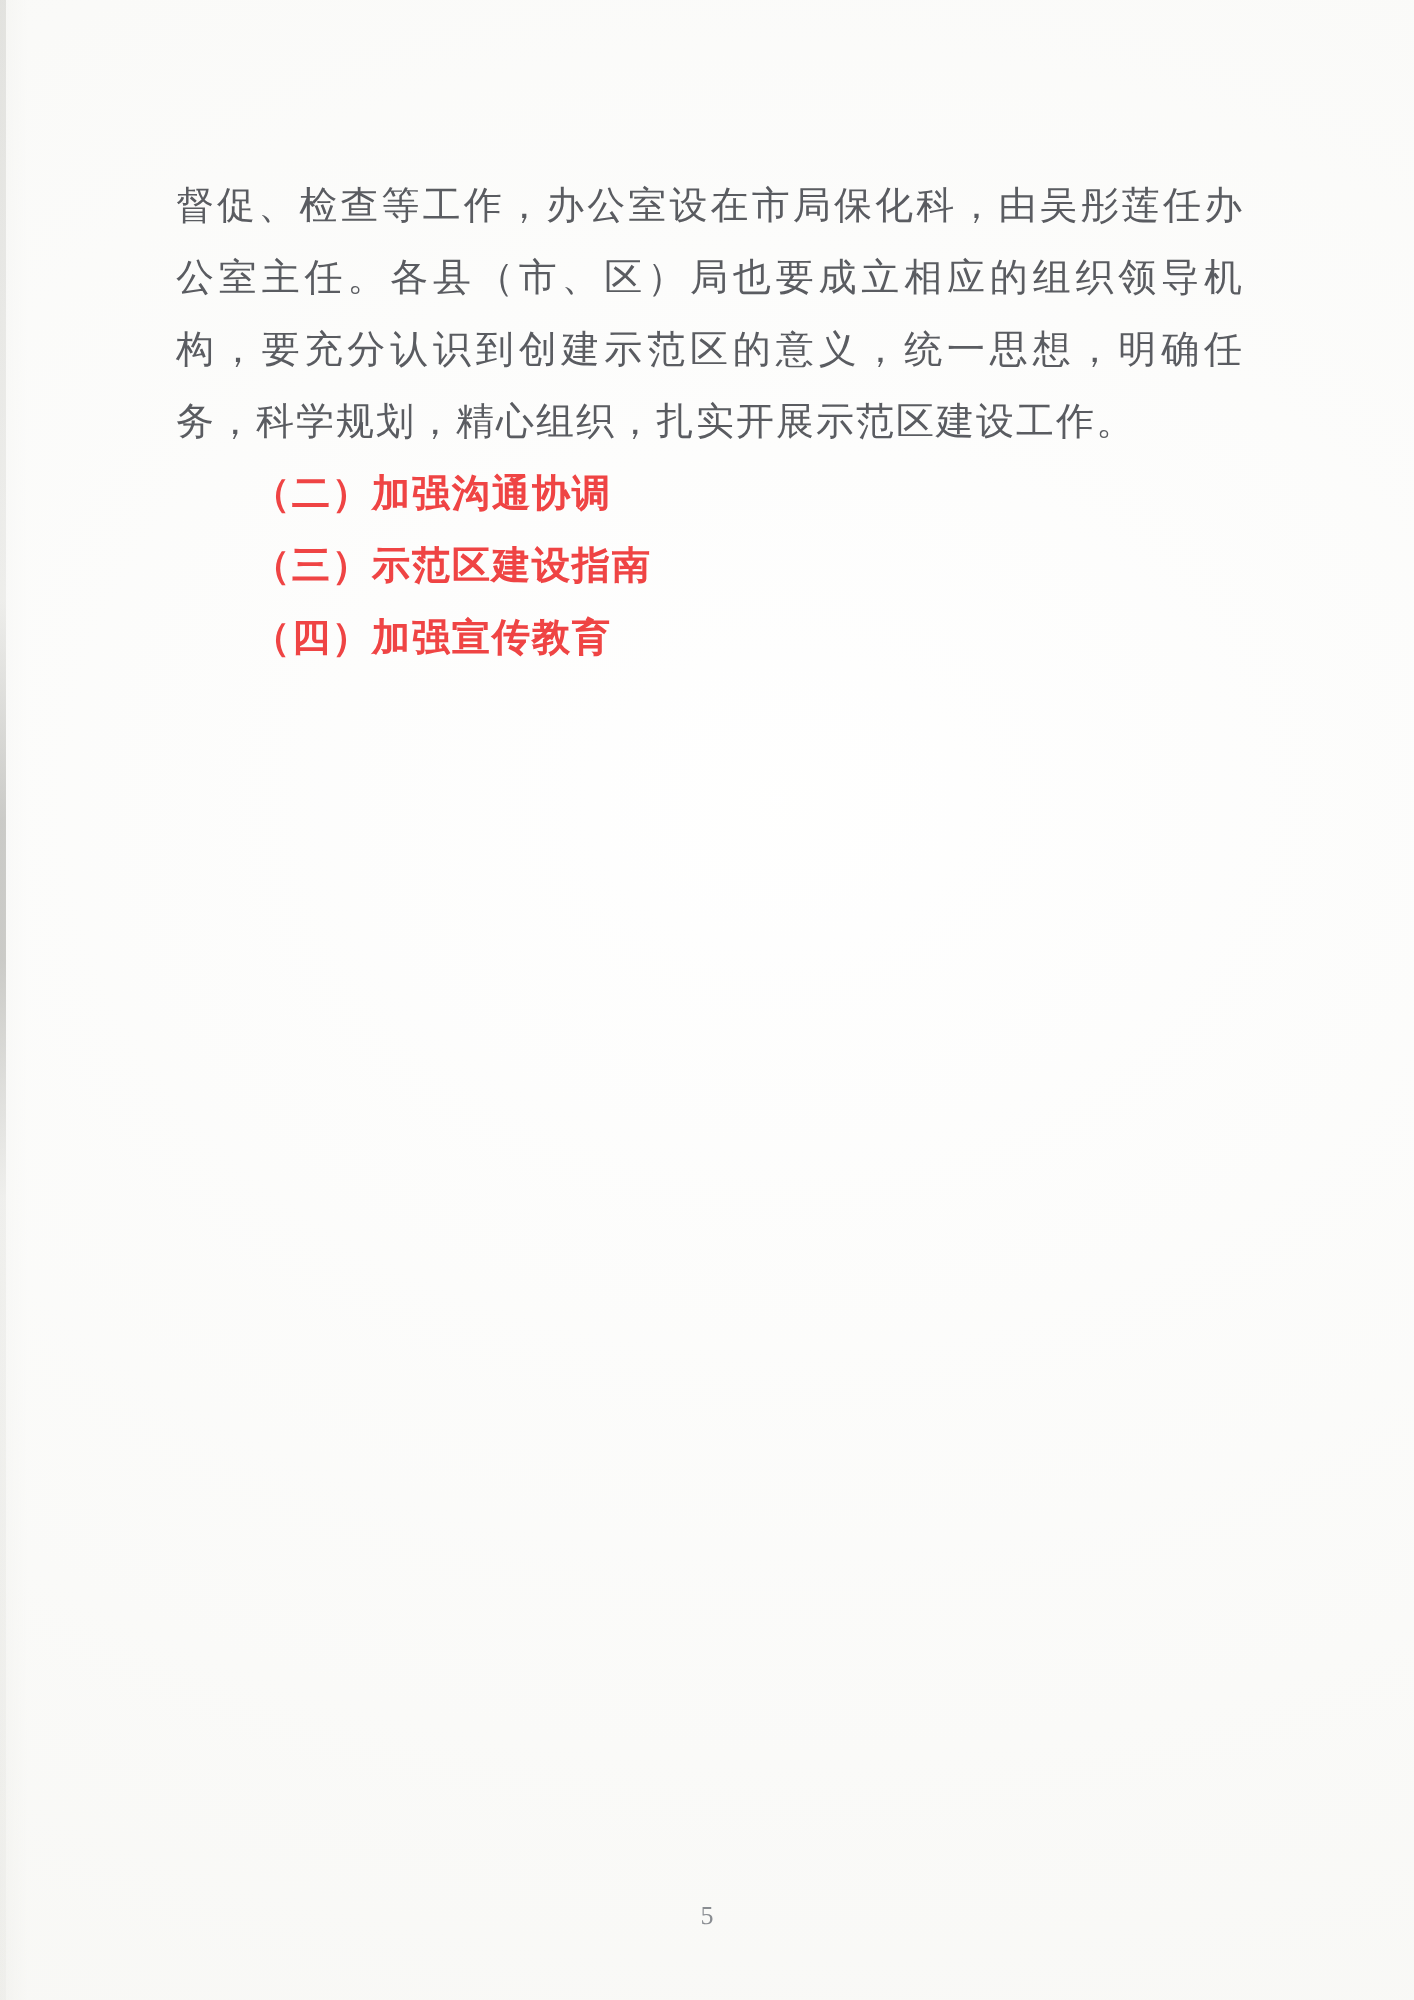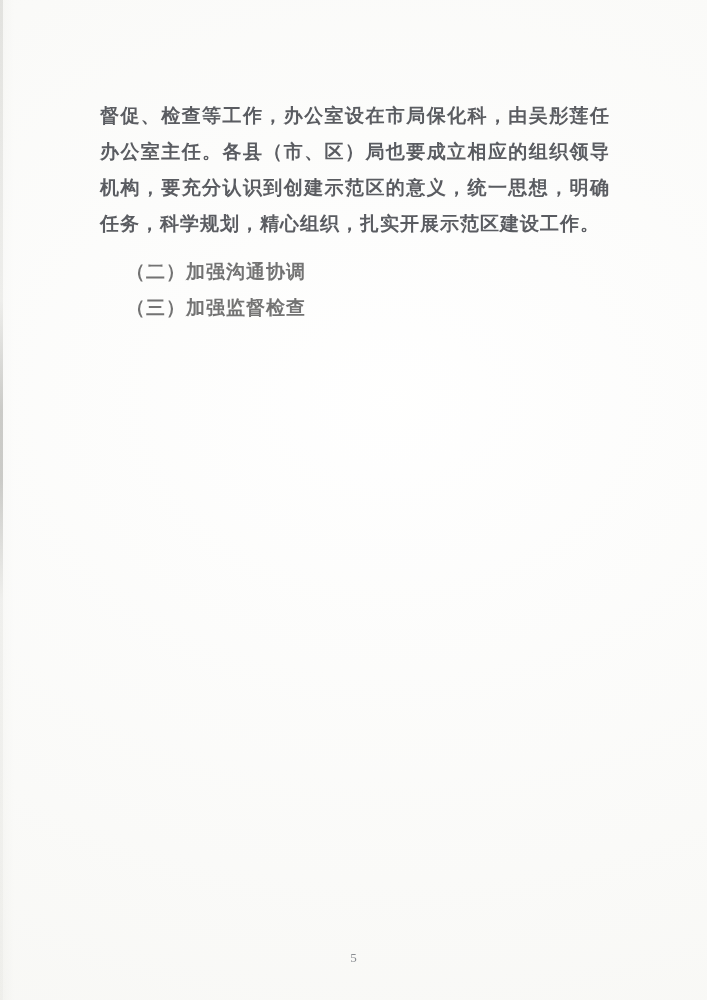--- a/index.html
+++ b/index.html
@@ -43,27 +43,27 @@
     top: 86px;
     left: 88px;
     width: 534px;
     color: #5a5c61;
     font-size: 19px;
     line-height: 36px;
     letter-spacing: 1px;
     text-align: justify;
     text-justify: inter-ideograph;
   }
-  .para { margin: 12px; text-indent: 0; font-weight: bold; }
+  .para { margin: 0; text-indent: 0; }
   .para.indent { text-indent: 2em; }
   .heading {
     margin: 0;
     font-weight: bold;
     text-indent: 2em;
-    color: #737373;
+    color: #ef4444;
   }
   .page-number {
     position: absolute;
     top: 948px;
     left: 0;
     width: 100%;
     text-align: center;
     font-size: 13px;
     line-height: 20px;
     color: #8a8d92;
@@ -73,17 +73,18 @@
 </head>
 <body>
 
 <div class="page">
   <div class="scan-tint"></div>
   <div class="edge-left"></div>
 
   <div class="doc-body" id="doc-body">
       <p class="para">督促、检查等工作，办公室设在市局保化科，由吴彤莲任办公室主任。各县（市、区）局也要成立相应的组织领导机构，要充分认识到创建示范区的意义，统一思想，明确任务，科学规划，精心组织，扎实开展示范区建设工作。</p>
       <p class="heading">（二）加强沟通协调</p>
-      <p class="heading">（三）加强监督检查</p>
+      <p class="heading">（三）示范区建设指南</p>
+      <p class="heading">（四）加强宣传教育</p>
     </div>
 
   <div class="page-number">5</div>
 </div>
 
 </body></html>

